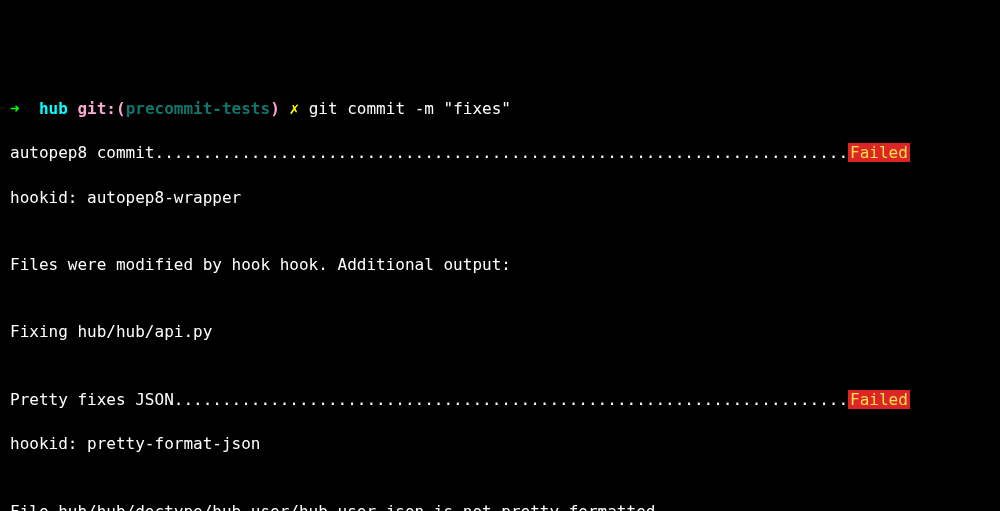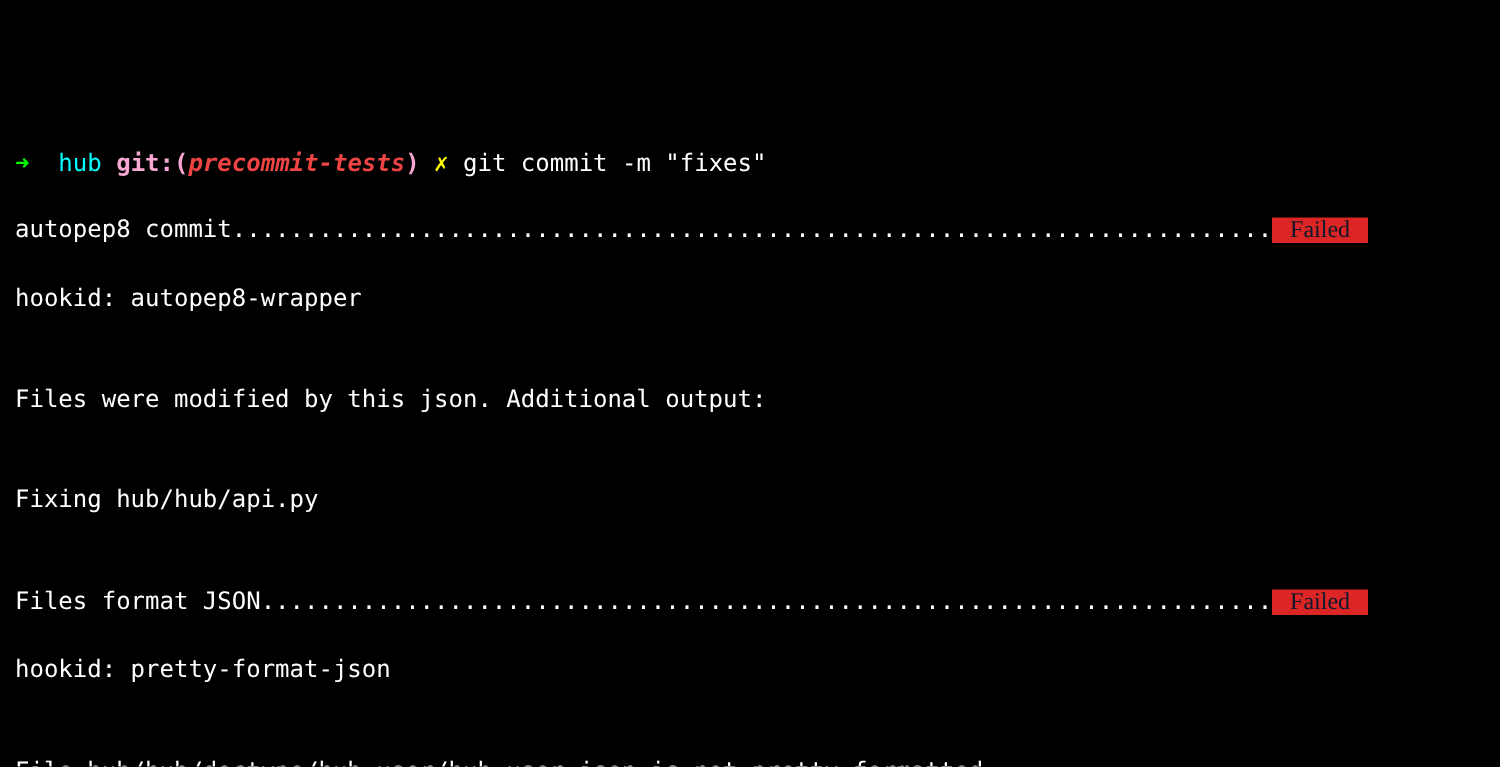--- a/index.html
+++ b/index.html
@@ -9,42 +9,42 @@
       font-family: 'Menlo', 'Monaco', 'Consolas', monospace;
       font-size: 16px;
       line-height: 1.4;
       padding: 8px 10px;
       width: 1000px;
       height: 511px;
       overflow: hidden;
       white-space: pre;
     }
     .prompt-arrow { color: #00ff00; font-weight: bold; }
-    .prompt-dir { color: #00ffff; font-weight: normal; }
+    .prompt-dir { color: #00ffff; font-weight: bold; }
     .prompt-git { color: #f9a8d4; font-weight: bold; }
-    .prompt-branch { color: #ef4444; font-weight: bold; font-style: italic; }
+    .prompt-branch { color: #0f766e; font-weight: bold; }
     .prompt-x { color: #ffff00; font-weight: bold; }
     .cmd { color: #ffffff; }
-    .failed { background: #dc2626; color: #0f172a; padding: 0 12px; font-family: Liberation Serif, serif; }
+    .failed { background: #dc2626; color: #fde047; padding: 0 2px; }
     .line { display: block; }
   </style>
 </head>
 <body>
 
 
 
 <span class="line"><span class="prompt-arrow">➜</span>  <span class="prompt-dir">hub</span> <span class="prompt-git">git:(</span><span class="prompt-branch">precommit-tests</span><span class="prompt-git">)</span> <span class="prompt-x">✗</span> <span class="cmd">git commit -m "fixes"</span></span>
 <span class="line"><span>autopep8 commit</span><span>........................................................................</span><span class="failed">Failed</span></span>
 <span class="line"><span>hookid: </span><span>autopep8-wrapper</span></span>
 <span class="line"></span>
-<span class="line">Files were modified by this json. Additional output:</span>
+<span class="line">Files were modified by hook hook. Additional output:</span>
 <span class="line"></span>
 <span class="line">Fixing hub/hub/api.py</span>
 <span class="line"></span>
-<span class="line"><span>Files format JSON</span><span>......................................................................</span><span class="failed">Failed</span></span>
+<span class="line"><span>Pretty fixes JSON</span><span>......................................................................</span><span class="failed">Failed</span></span>
 <span class="line"><span>hookid: </span><span>pretty-format-json</span></span>
 <span class="line"></span>
 <span class="line">File hub/hub/doctype/hub_user/hub_user.json is not pretty-formatted</span>
 <span class="line"></span>
 
 
 <span class="line"></span>
 
 
 

